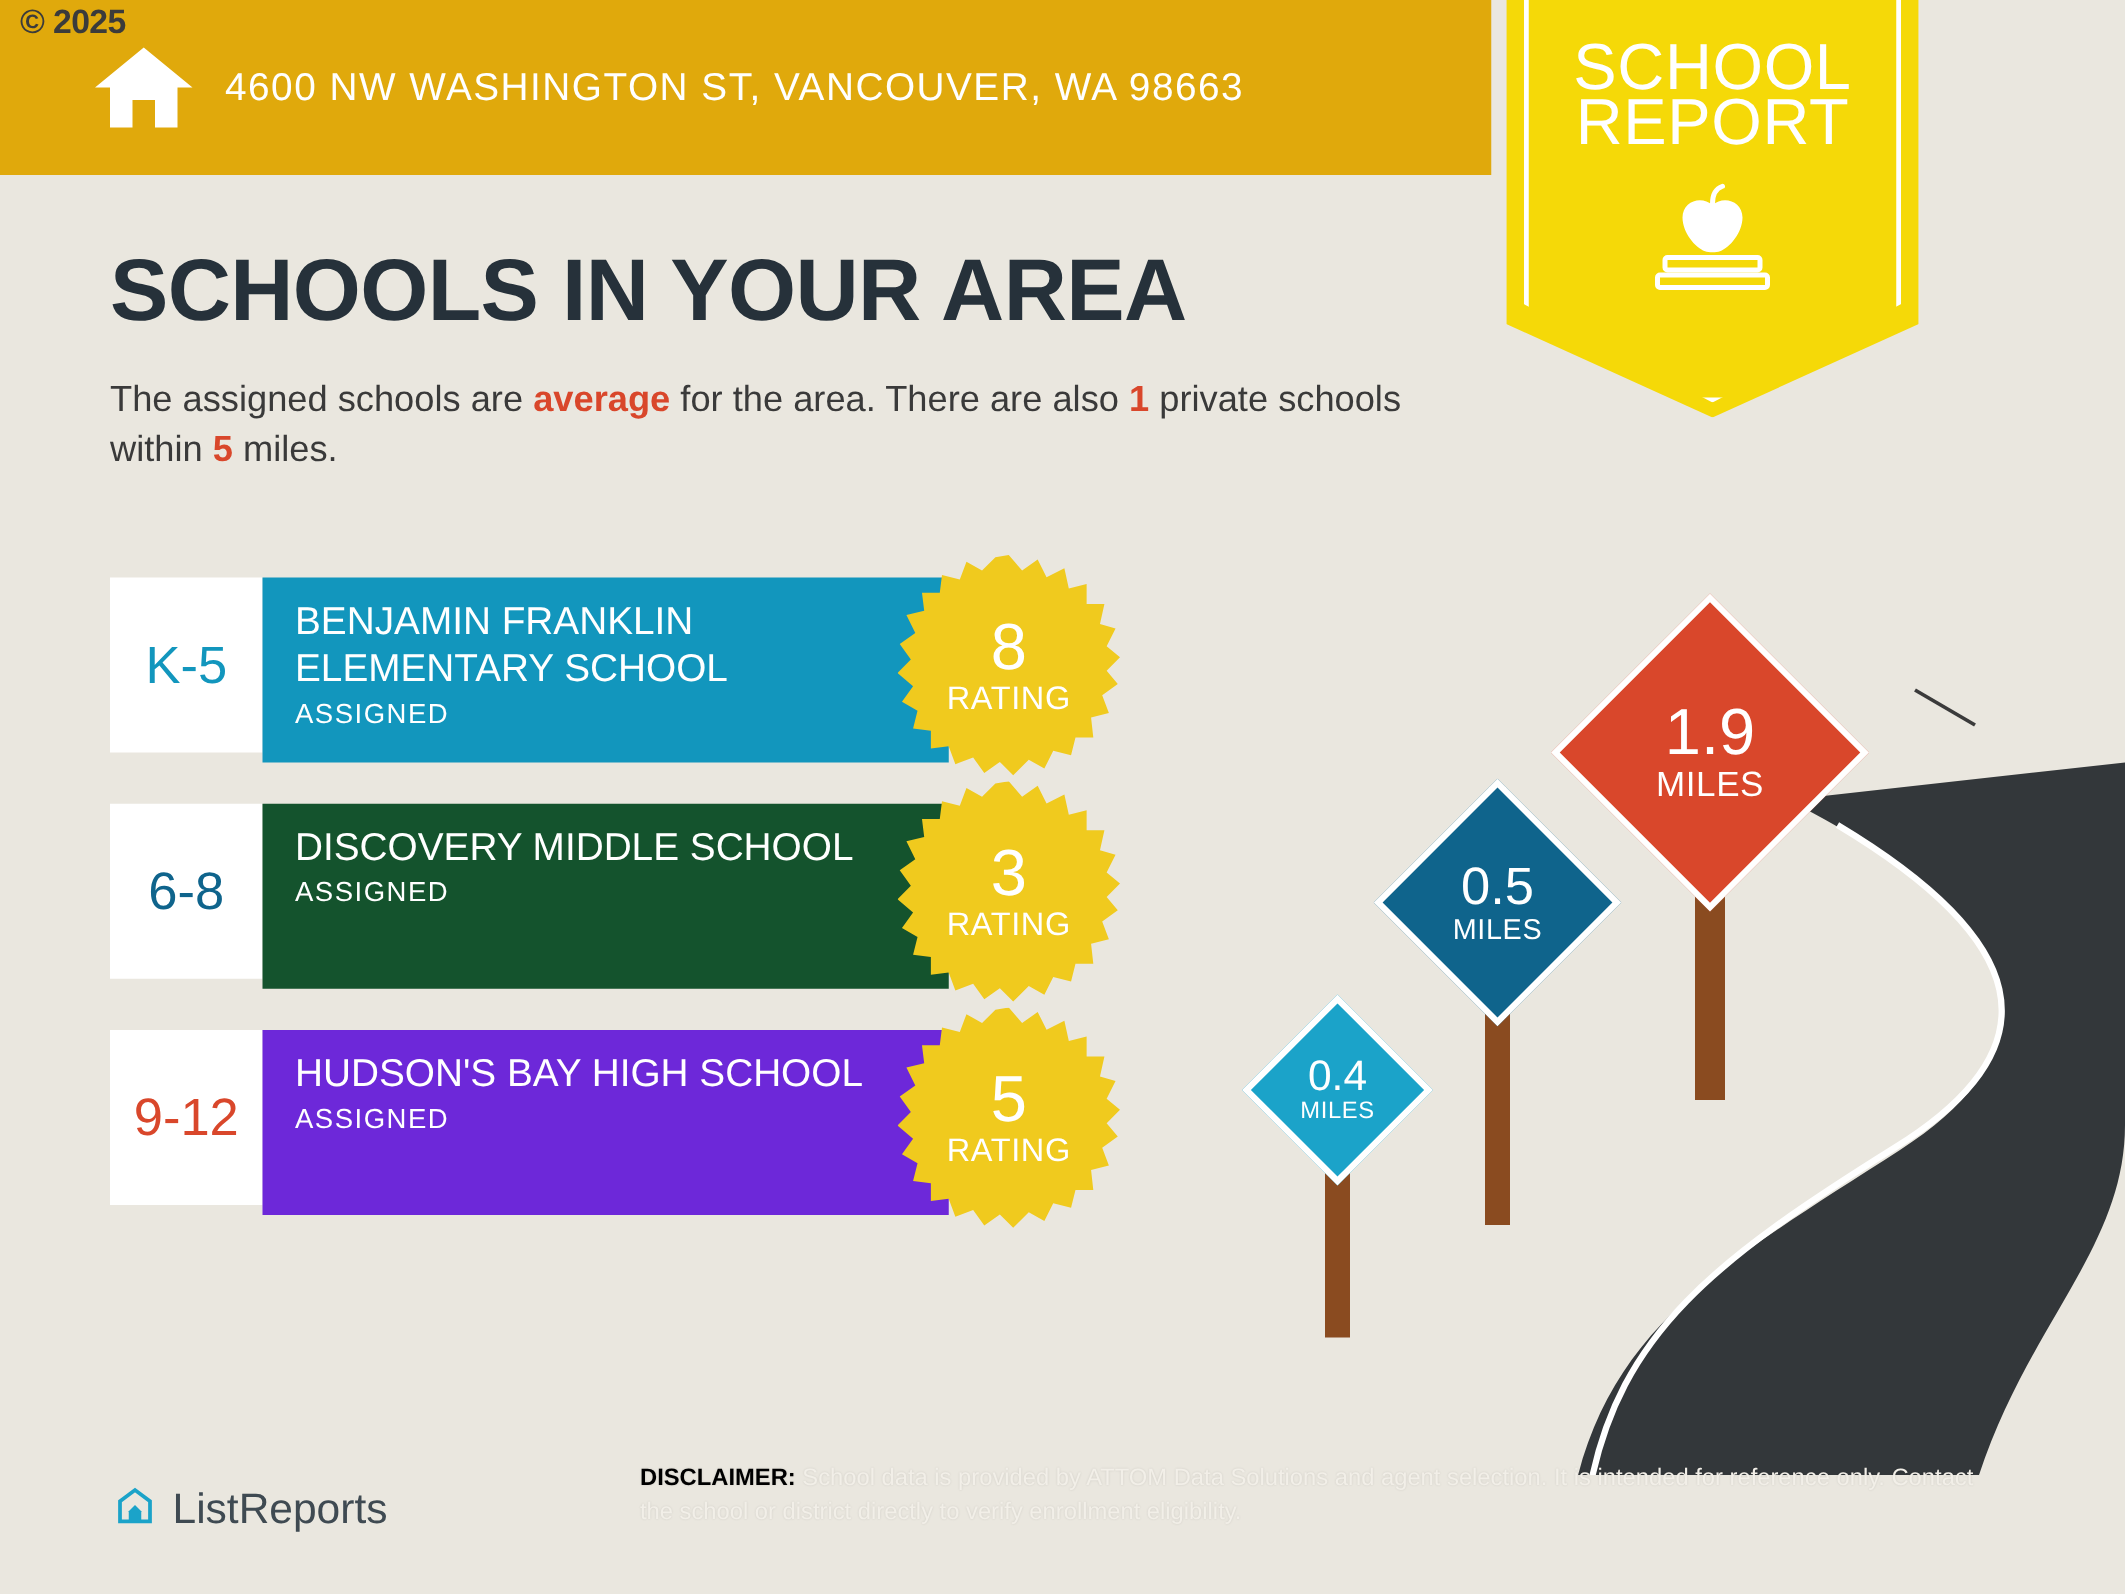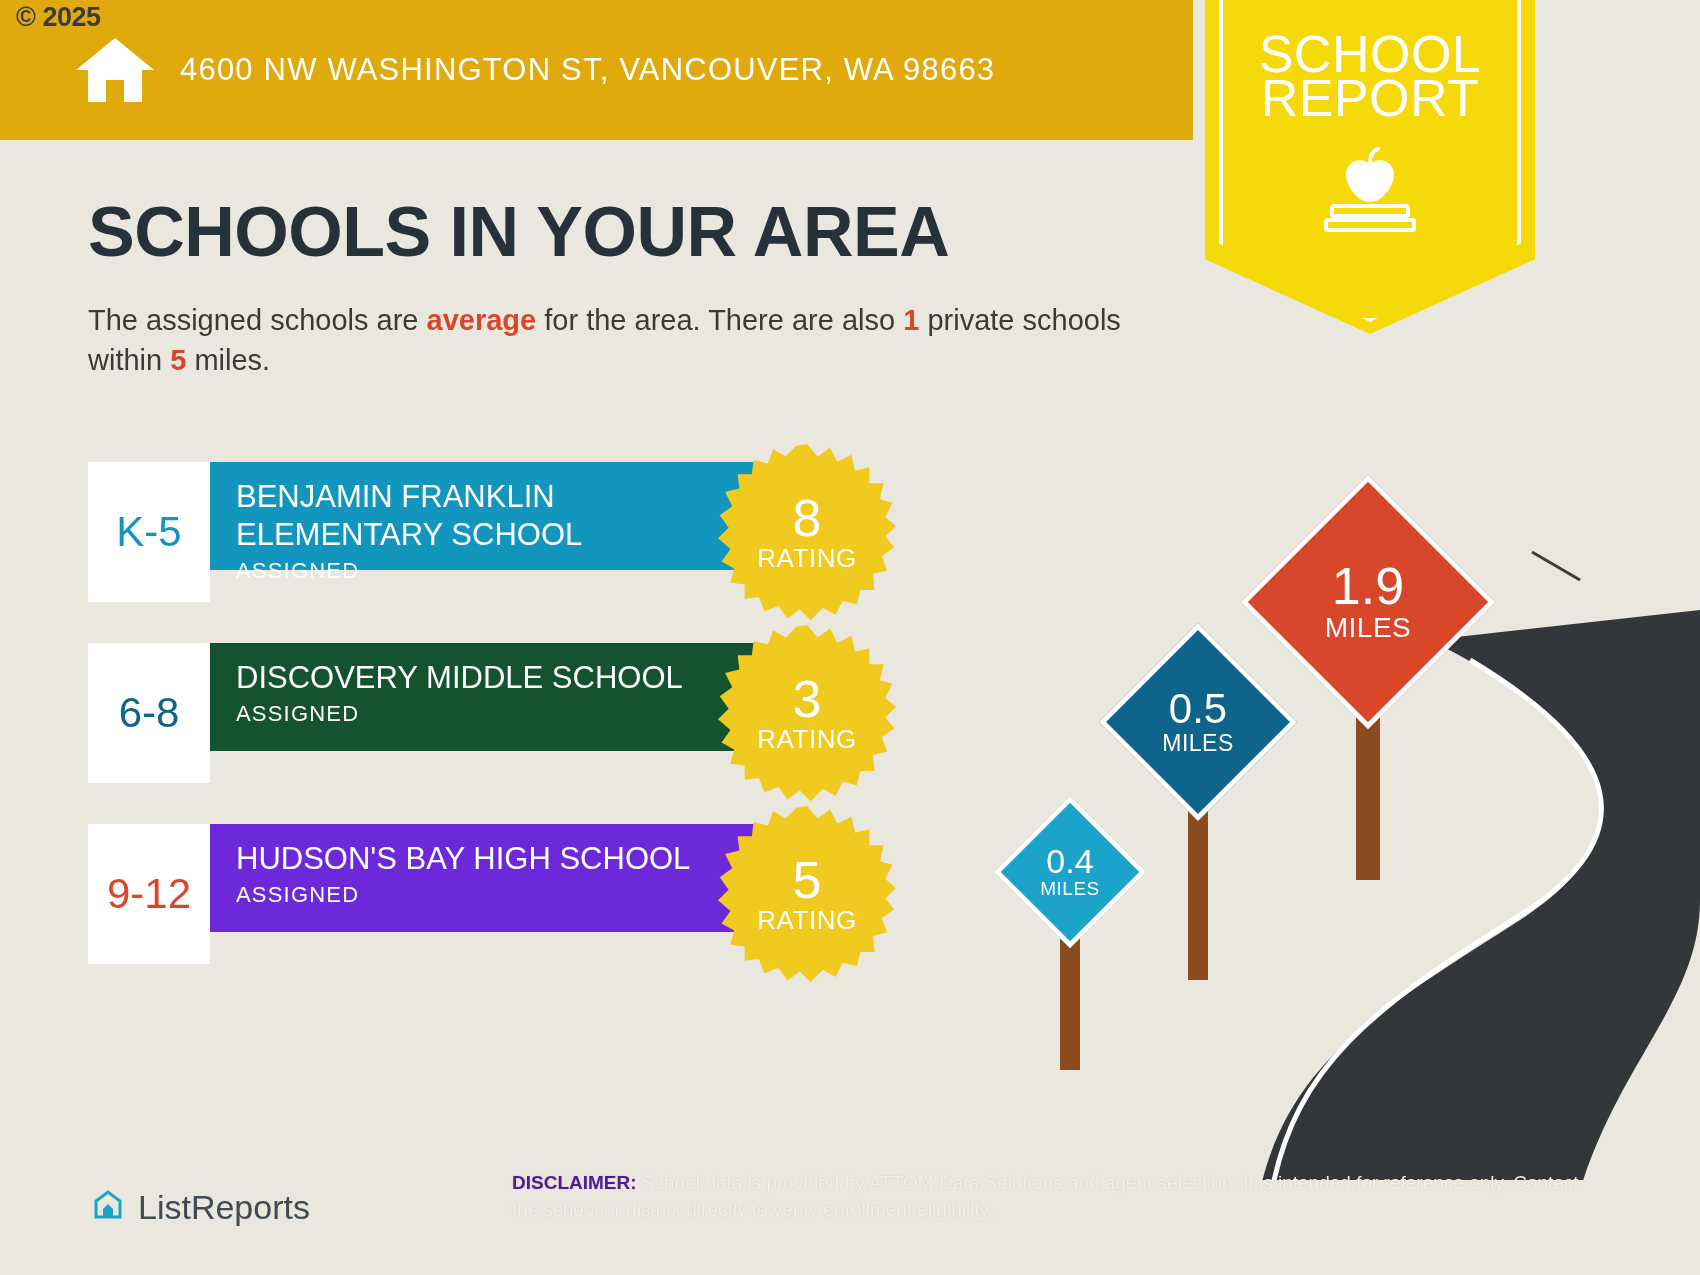--- a/index.html
+++ b/index.html
@@ -93,21 +93,21 @@
     margin-bottom: 41px;
     display: flex;
   }
   .grade {
     width: 122px; height: 140px;
     background: #ffffff;
     display: flex; align-items: center; justify-content: center;
     font-size: 42px;
   }
   .bar {
-    flex: 1; height: 108px;
+    flex: 1; height: 148px;
     padding: 16px 0 0 26px;
     color: #ffffff;
   }
   .sname { font-size: 31px; line-height: 38px; }
   .assigned { font-size: 22px; letter-spacing: 1.2px; margin-top: 4px; }
 
   .rating {
     position: absolute; top: -18px; left: 630px;
     width: 178px; height: 178px;
     display: flex; flex-direction: column;
@@ -160,21 +160,21 @@
     position: absolute; left: 90px; bottom: 48px;
     display: flex; align-items: center; gap: 12px;
   }
   .brand-name { font-size: 34px; color: #3f4a52; }
   .disclaimer {
     position: absolute; left: 512px; bottom: 52px;
     width: 1080px;
     font-size: 19px; line-height: 27px; color: #f2efe8;
     text-shadow: 0 0 2px rgba(0,0,0,0.12);
   }
-  .disclaimer b { color: #4c1d95; }
+  .disclaimer b { color: #000000; }
 </style>
 </head>
 <body>
 
 <div class="page">
 
   <div class="header-bar">
     <div class="home-icon">
       <svg width="86" height="72" viewBox="0 0 86 72">
         <path d="M43 4 L82 36 L70 36 L70 68 L52 68 L52 46 L34 46 L34 68 L16 68 L16 36 L4 36 Z" fill="#ffffff"></path>

